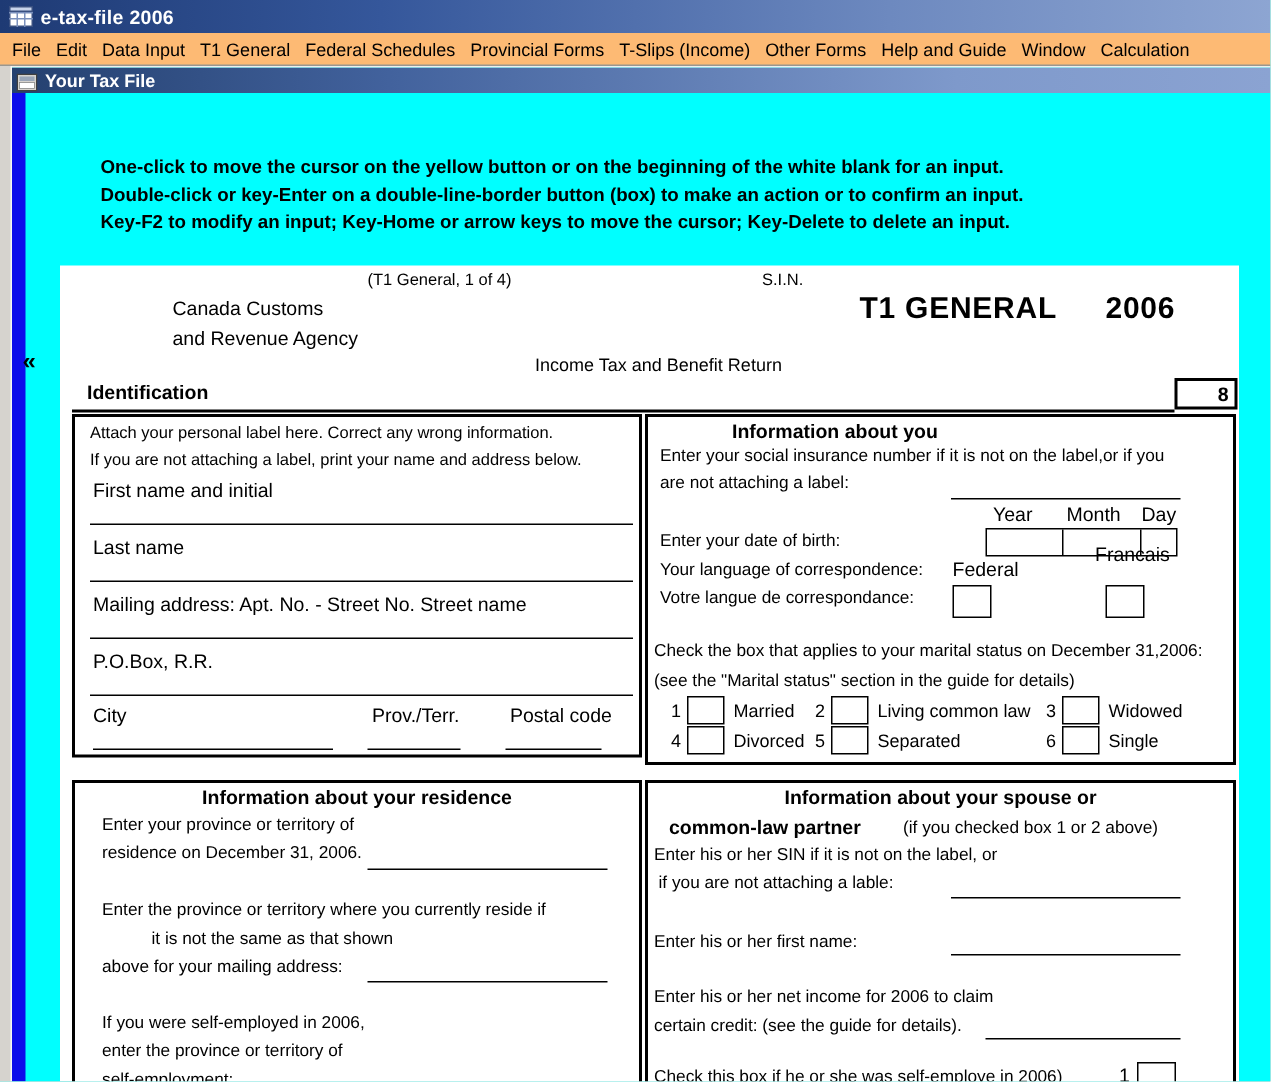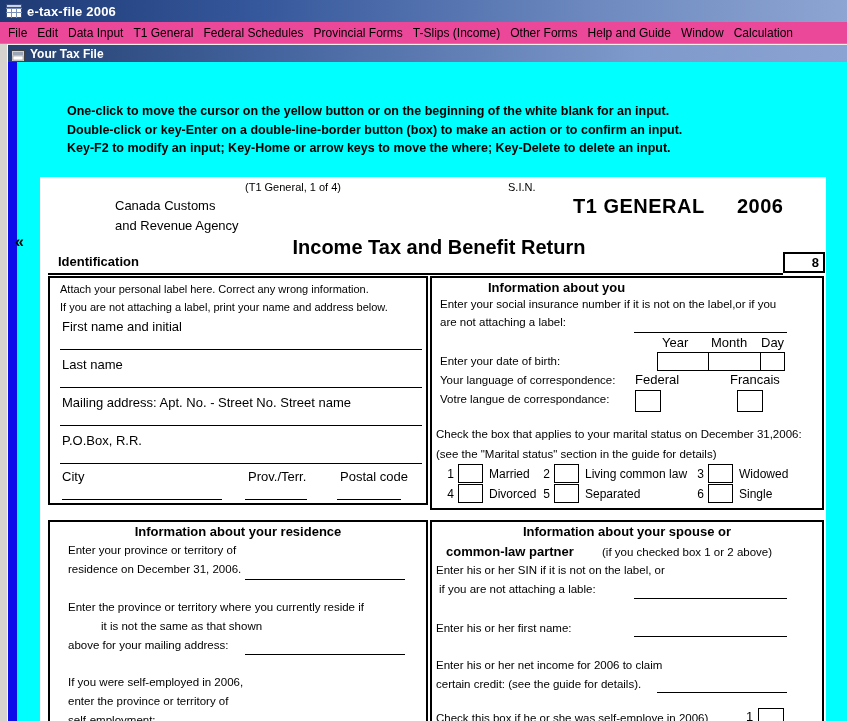--- a/index.html
+++ b/index.html
@@ -12,21 +12,21 @@
   
   .titlebar {
     position:absolute; left:0; top:0; width:847px; height:22px;
     background:linear-gradient(90deg,#1e3a74 0%,#35579b 30%,#6d89bf 70%,#8da5d2 100%);
     display:flex; align-items:center; color:#fff;
   }
   .titlebar .ttext { font-size:13px; font-weight:bold; margin-left:5px; letter-spacing:.2px; }
   .appicon { width:16px; height:14px; margin-left:6px; display:inline-block; }
   .menubar {
     position:absolute; left:0; top:22px; width:847px; height:22px;
-    background:#ec4899; border-bottom:1px solid #9a9790;
+    background:#fdba74; border-bottom:1px solid #9a9790;
     display:flex; align-items:center; padding-left:3px;
   }
   .menubar .mi {
     display:inline-block; padding:3px 5px; font-size:12px; color:#000; cursor:default;
   }
   .frame-left { position:absolute; left:0; top:44px; width:8px; height:677px;
     background:#d6d3ce; border-right:1px solid #f8f7f4; }
   .docbar {
     position:absolute; left:8px; top:44px; width:839px; height:18px;
     background:linear-gradient(90deg,#24406f 0%,#42629d 30%,#7e99cb 75%,#8ba3d2 100%);
@@ -41,21 +41,21 @@
   .instr { position:absolute; left:67px; font-size:12.5px; font-weight:bold; color:#000; white-space:nowrap; }
   .collapse { position:absolute; left:15px; top:233px; font-size:16px; font-weight:bold; color:#000; cursor:pointer; }
   
   .form { position:absolute; left:40px; top:177px; width:786px; height:544px; background:#fff; color:#000; }
   .t { position:absolute; white-space:nowrap; }
   .f11  { font-size:11px; }
   .f115 { font-size:11.5px; }
   .f13  { font-size:13px; }
   .fb13 { font-size:13px; font-weight:bold; }
   .big  { font-size:20px; font-weight:600; letter-spacing:.5px; }
-  .subtitle { font-size:20px; font-weight:bold;padding-left:12px; }
+  .subtitle { font-size:12px; font-weight:normal;padding-left:12px; }
   .uline { position:absolute; border-top:1px solid #000; height:0; cursor:text; }
   .panel { position:absolute; border:2px solid #000; background:#fff; }
   .cbox  { position:absolute; border:1px solid #000; background:#fff; cursor:pointer; }
   .pagebox {
     position:absolute; left:743px; top:75px; width:42px; height:21px;
     border:2px solid #000; font-size:13px; font-weight:bold;
     display:flex; align-items:center; justify-content:flex-end; padding-right:4px;
   }
   .idline { position:absolute; left:8px; top:96px; width:735px; border-top:2px solid #000; }
   .hdrcenter { position:absolute; left:0; right:0; text-align:center; }
@@ -109,21 +109,21 @@
       </svg>
     </span>
     <span class="dtext">Your Tax File</span>
   </div>
 
   <div class="client"></div>
   <div class="bluebar"></div>
 
   <div class="instr" style="top:104px;">One-click to move the cursor on the yellow button or on the beginning of the white blank for an input.</div>
   <div class="instr" style="top:123px;text-align:center;">Double-click or key-Enter on a double-line-border button (box) to make an action or to confirm an input.</div>
-  <div class="instr" style="top:141px;">Key-F2 to modify an input; Key-Home or arrow keys to move the where; Key-Delete to delete an input.</div>
+  <div class="instr" style="top:141px;">Key-F2 to modify an input; Key-Home or arrow keys to move the cursor; Key-Delete to delete an input.</div>
 
   <div class="collapse">«</div>
 
   <div class="form">
 
     <div class="t f11" style="left:205px; top:4px;">(T1 General, 1 of 4)</div>
     <div class="t f11" style="left:468px; top:4px;">S.I.N.</div>
     <div class="t f13" style="left:75px;  top:21px;">Canada Customs</div>
     <div class="t f13" style="left:75px;  top:41px;">and Revenue Agency</div>
     <div class="t big" style="left:533px; top:18px;">T1 GENERAL</div>
@@ -162,21 +162,21 @@
       <div class="t f13" style="left:279px; top:57px;">Month</div>
       <div class="t f13" style="left:329px; top:57px;">Day</div>
       <div class="dob">
         <div class="cell c1"></div>
         <div class="cell c2"></div>
         <div class="cell c3"></div>
       </div>
       <div class="t f115" style="left:8px; top:77px;">Enter your date of birth:</div>
       <div class="t f115" style="left:8px; top:96px;">Your language of correspondence:</div>
       <div class="t f13" style="left:203px; top:94px;">Federal</div>
-      <div class="t f13" style="left:298px; top:94px;">Francais</div>
+      <div class="t f13" style="left:298px; top:84px;">Francais</div>
       <div class="t f115" style="left:8px; top:115px;">Votre langue de correspondance:</div>
       <div class="cbox" style="left:203px; top:112px; width:26px; height:22px;"></div>
       <div class="cbox" style="left:305px; top:112px; width:26px; height:22px;"></div>
       <div class="t f115" style="left:4px; top:150px;">Check the box that applies to your marital status on December 31,2006:</div>
       <div class="t f115" style="left:4px; top:170px;">(see the "Marital status" section in the guide for details)</div>
 
       <div class="mgroup" style="left:12px;  top:186px;">
         <span class="num">1</span>
         <span class="box"></span>
         <span class="lbl">Married</span>

